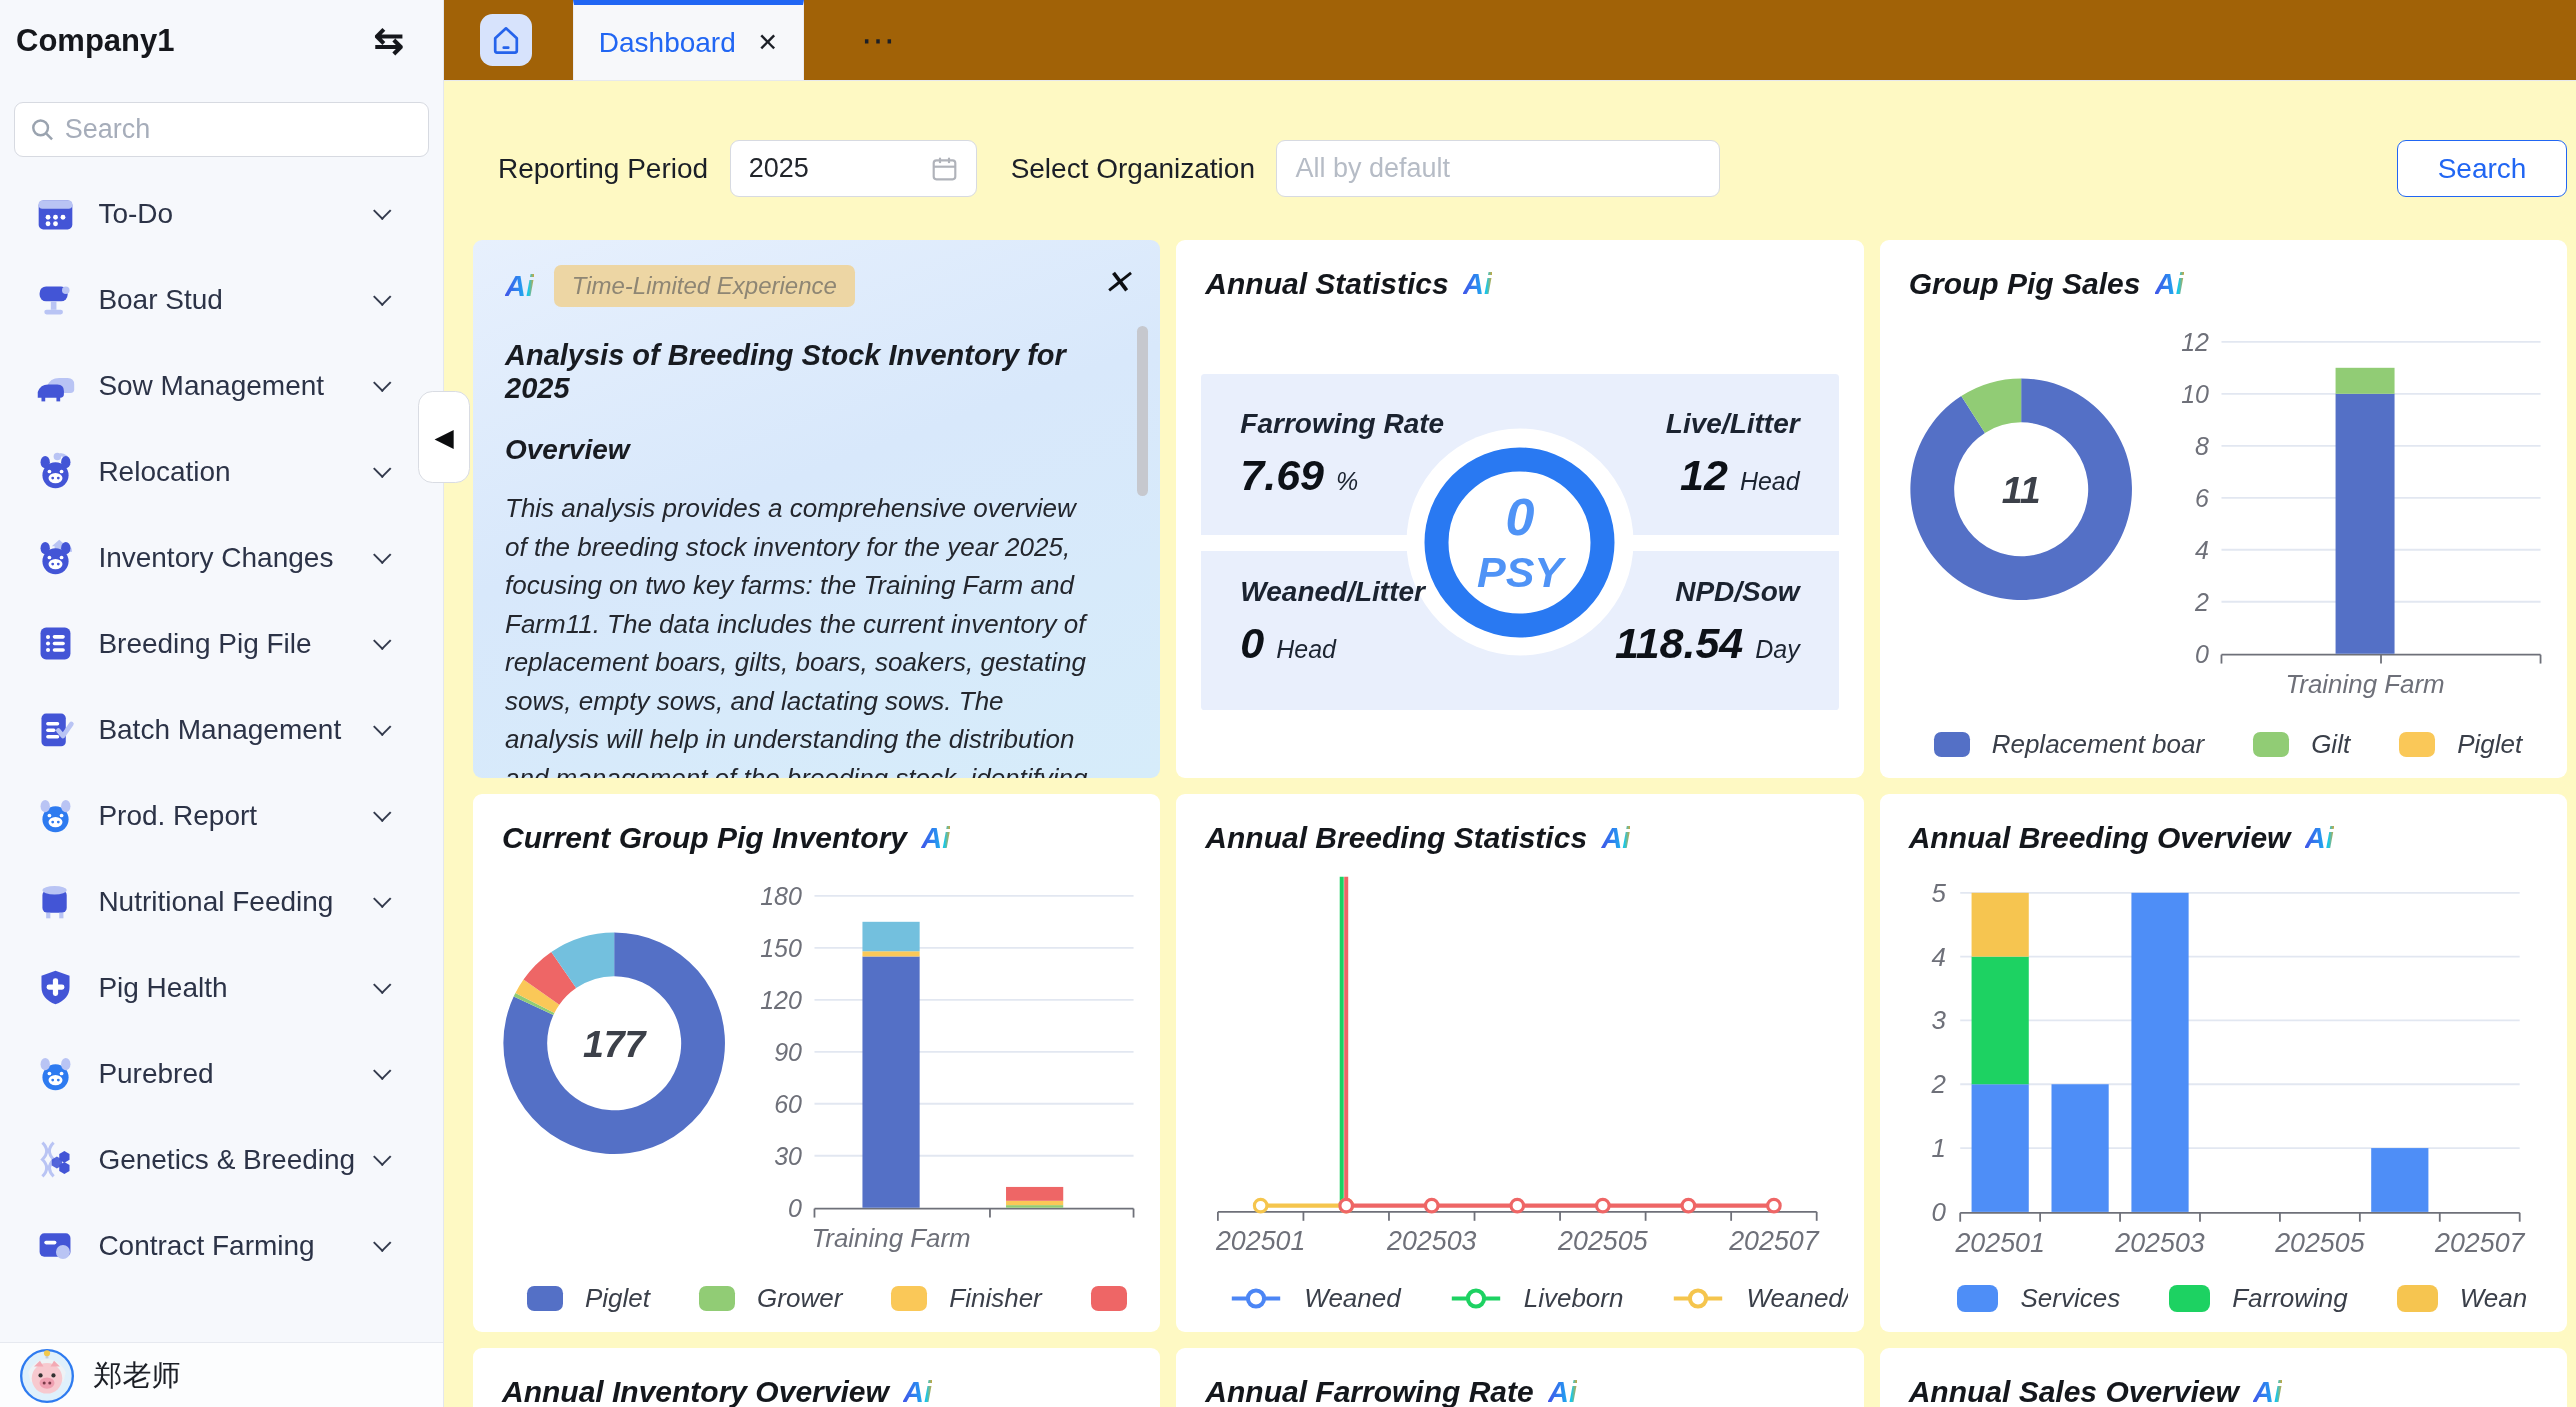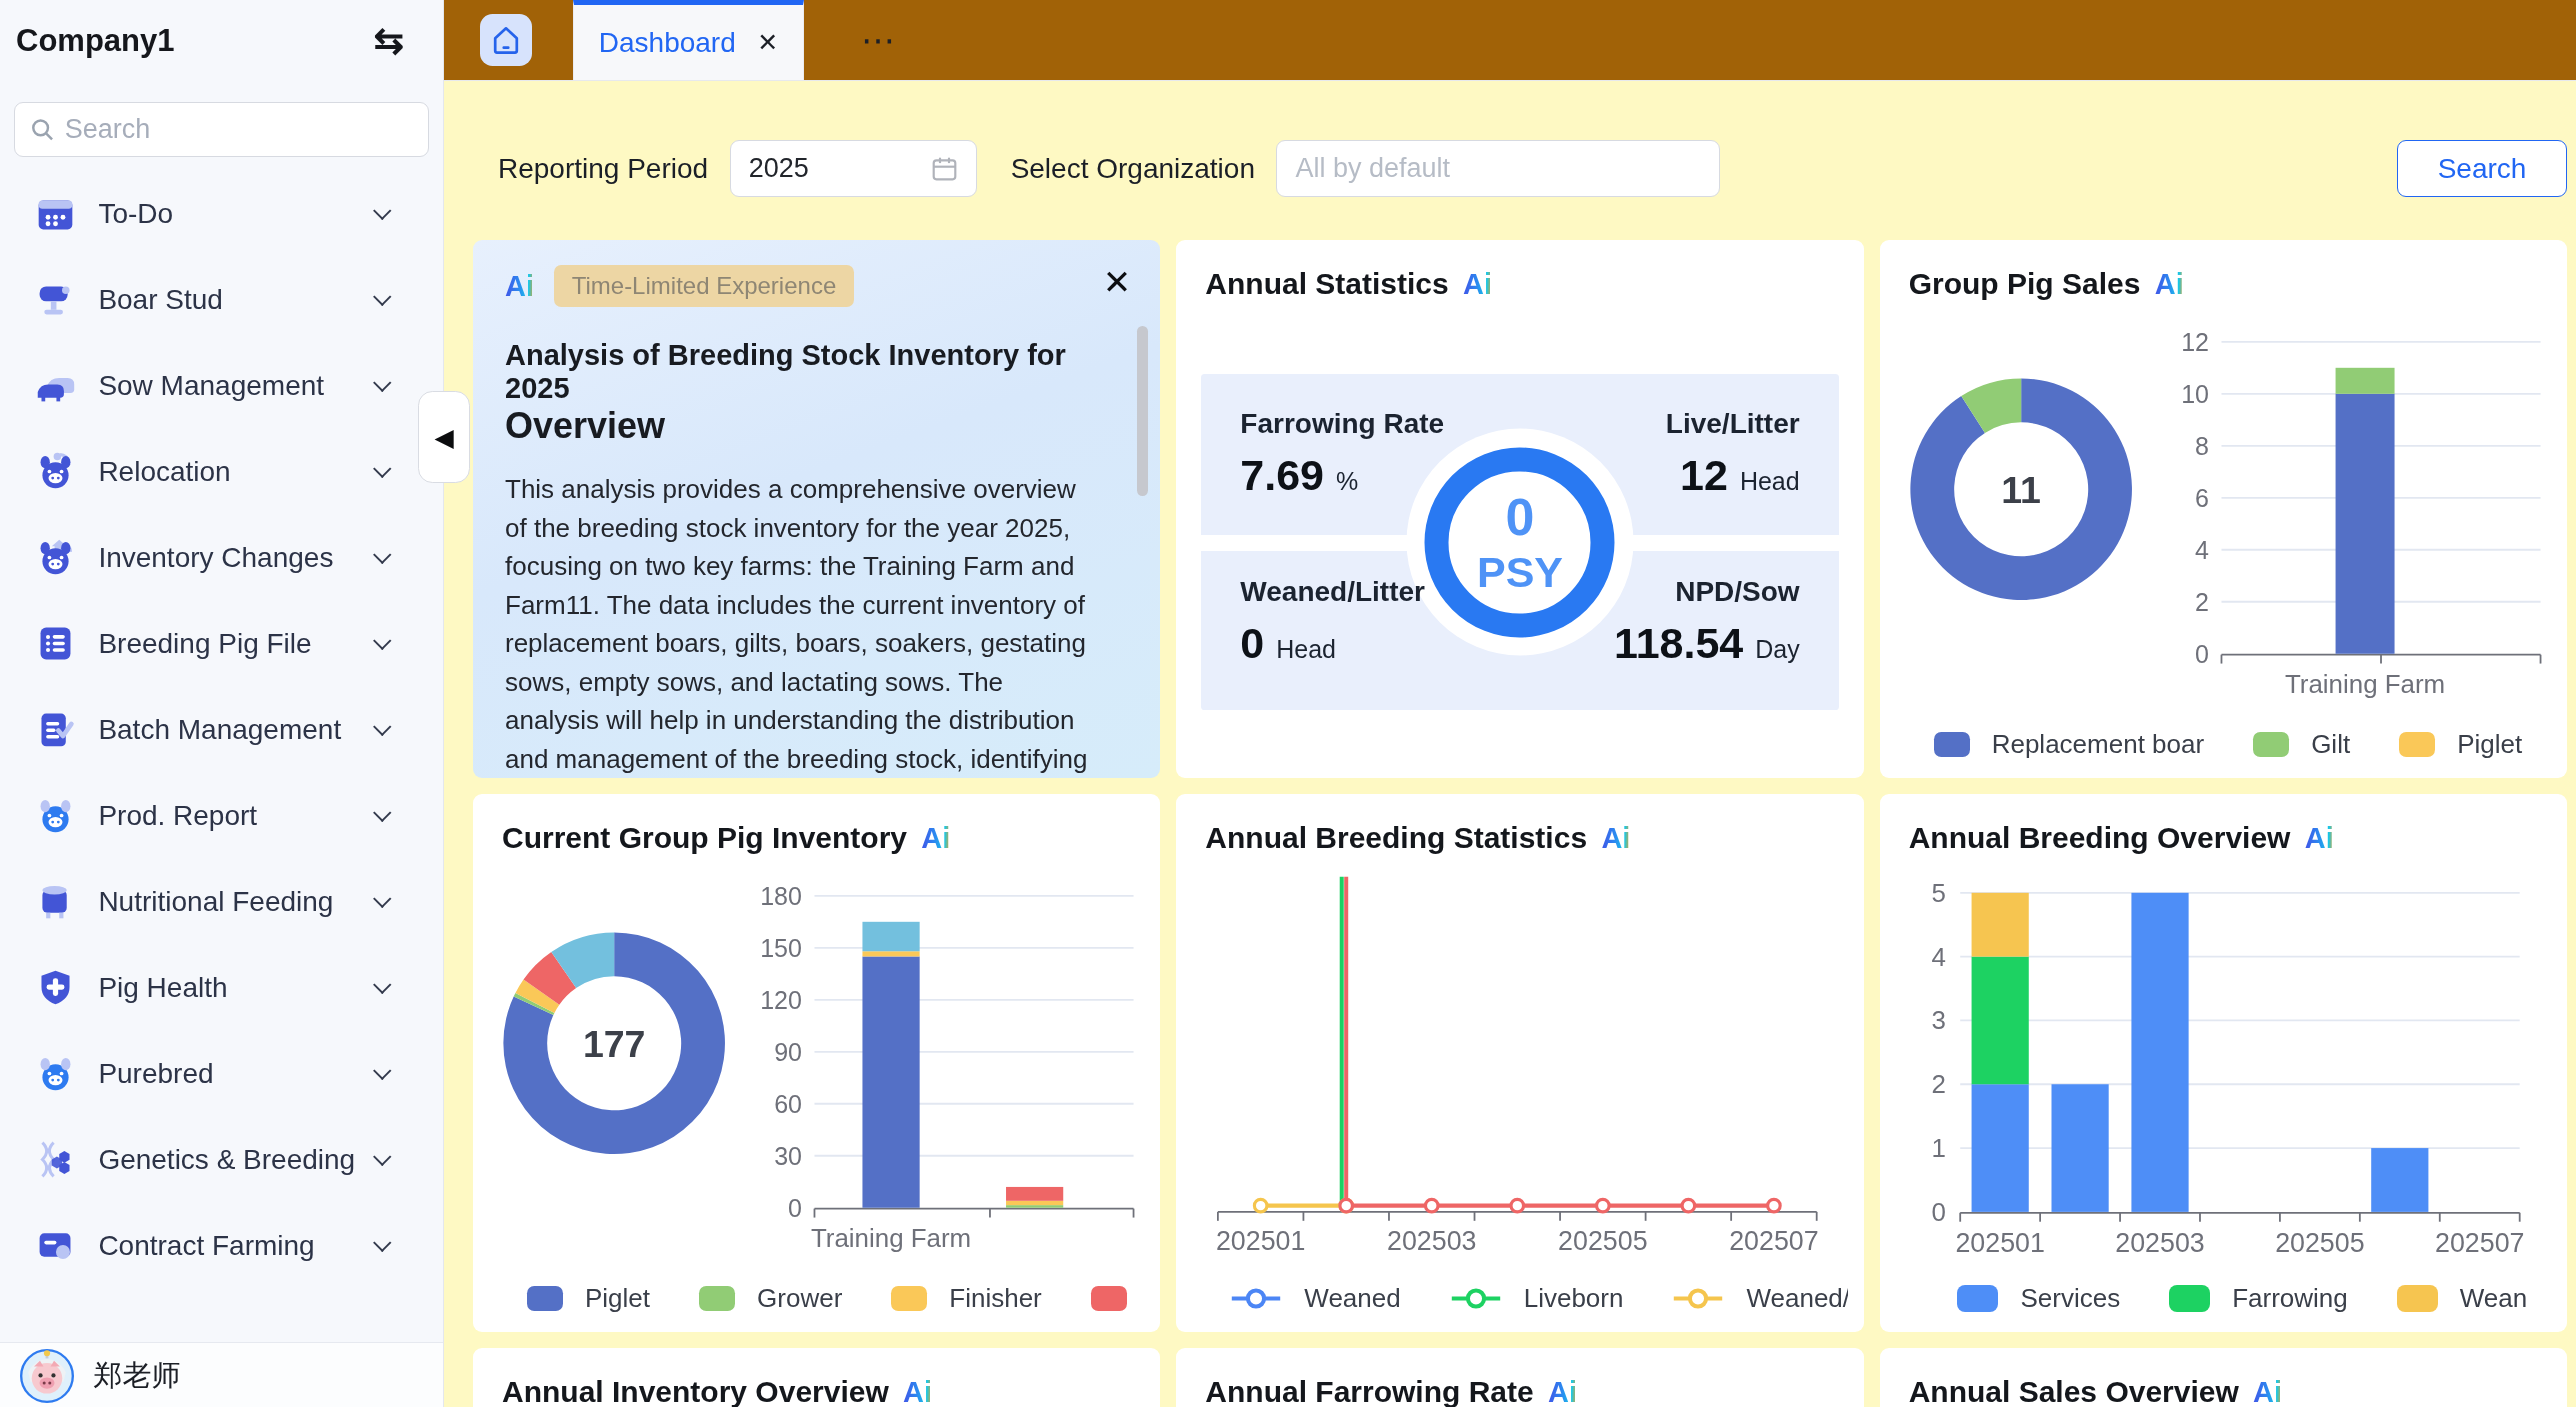--- a/index.html
+++ b/index.html
@@ -52,36 +52,36 @@
   .filterbar { display:flex; align-items:center; height:57px; margin:59px 9px 0 54px; }
   .f-label { font-size:28px; color:#1b1f27; margin-right:21.5px; }
   .f-input { height:57px; background:#fff; border:0.9px solid #d7dae1; border-radius:9px;
              display:flex; align-items:center; padding:0 18px; font-size:27px; color:#22252b; }
   #rp-input { width:247px; justify-content:space-between; margin-right:34px; cursor:pointer; }
   #org-input { width:444px; color:#b6bcc6; cursor:text; }
   .search-btn { margin-left:auto; width:170px; height:57px; border:1.8px solid #2166f3; border-radius:9px;
                 color:#2166f3; font-size:28px; background:#fff; display:flex; align-items:center;
                 justify-content:center; cursor:pointer; }
 
-  .grid { display:grid; grid-template-columns:repeat(3,1fr); gap:16px; margin:43px 9px 0 29px; }
+  .grid { display:grid; grid-template-columns:repeat(3,1fr); gap:16px; margin:43px 9px 0 29px;font-style:italic; }
   .card { background:#fff; border-radius:9px; position:relative; height:538px; overflow:hidden; }
   .card.short { height:215px; }
   .card-title { font-size:30px; font-weight:600; color:#14171c; display:flex; align-items:center;
                 gap:14.3px; padding:27px 29px 0; }
   .ai-logo { font-size:29px; font-weight:800;
              background:linear-gradient(92deg,#3f56e8 5%,#2a8cf0 50%,#17c8e8 80%,#f0a11b 100%);
              -webkit-background-clip:text; background-clip:text; color:transparent; }
 
   
   .ai-card { background:linear-gradient(160deg,#e7f0fd 0%,#d8e8fb 45%,#d6ecfa 100%); padding:25px 32px; }
   .ai-top { display:flex; align-items:center; gap:19.7px; }
   .badge { background:#edd6a4; border-radius:7.2px; padding:7.2px 18px; font-size:24px; color:#8e8674; }
   .ai-close { position:absolute; top:21.5px; right:29px; font-size:34px; color:#0c0e12; cursor:pointer; }
   .ai-h1 { font-size:29px; font-weight:700; color:#181b21; margin-top:32px; }
-  .ai-h2 { font-size:36px; font-weight:700; color:#181b21; }
+  .ai-h2 { font-size:28px; font-weight:700; color:#181b21; margin-top:29px; }
   .ai-body { font-size:26px; color:#23262d; line-height:1.48; margin-top:23px; padding-right:30px; }
   .ai-scroll { position:absolute; right:12.5px; top:86px; width:10.7px; height:170px; border-radius:5.4px;
                background:#c6c8ce; cursor:pointer; }
 
   
   .stats-panel { position:absolute; left:25px; right:25px; top:134px; height:336px;
                  background:#e9effc; border-radius:3.6px; }
   .stats-band { position:absolute; left:0; right:0; top:161px; height:16px; background:#fff; }
   .q { position:absolute; }
   .q0 { left:39px; top:34px; } .q1 { right:39px; top:34px; text-align:right; }

